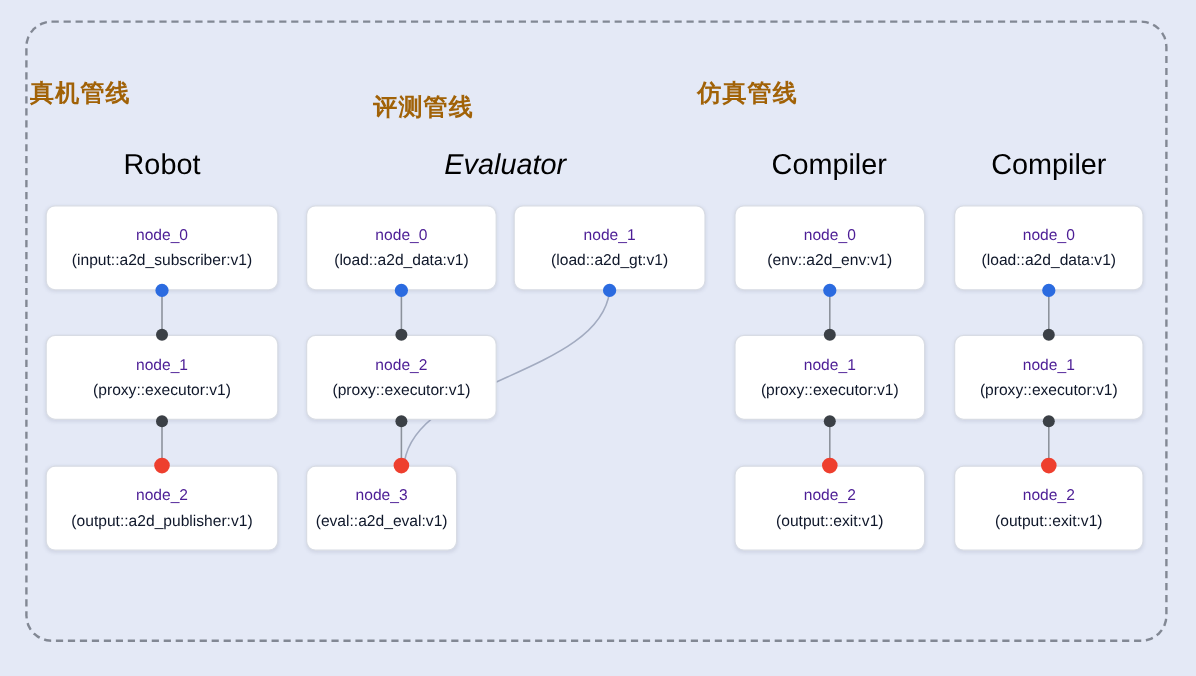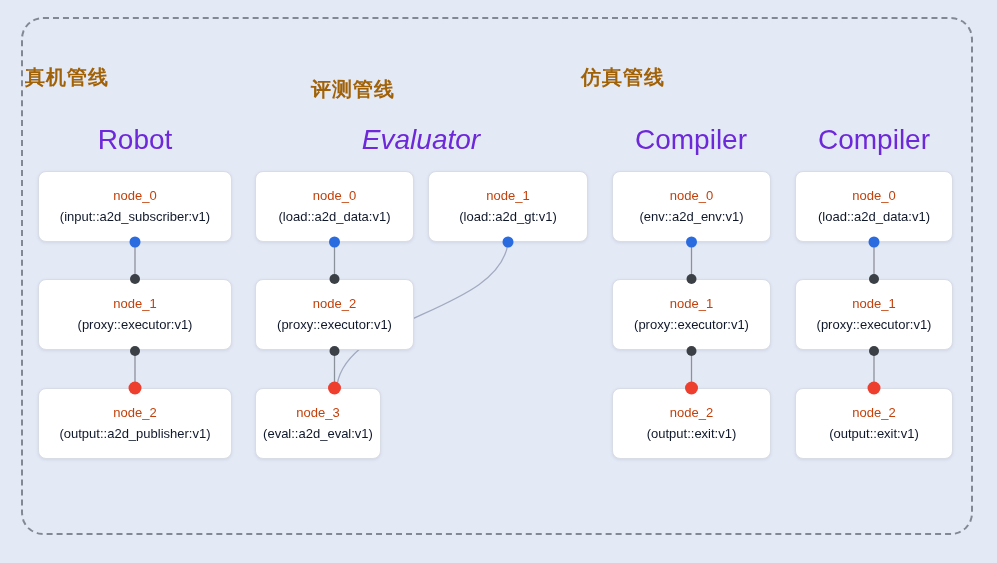--- a/index.html
+++ b/index.html
@@ -22,42 +22,42 @@
     text-align:left;
     font-size:20px;
     font-weight:700;
     color:#a16207;
     letter-spacing:1px;
   }
   .col-sub{
     position:absolute;
     width:220px;
     text-align:center;
-    font-size:28px;
+    font-size:24px;
     font-weight:400;
-    color:#6d28d9;
+    color:#000000;
   }
   .node{
     position:absolute;
     height:71px;
     background:#ffffff;
     border:1px solid #d8dce4;
     border-radius:8px;
     box-shadow:0 1px 3px rgba(100,110,140,0.15);
     display:flex;
     flex-direction:column;
     align-items:center;
     justify-content:center;
     gap:3px;
     z-index:2;
     box-sizing:border-box;
   }
   .node-title{
     font-size:13px;
-    color:#c2410c;
+    color:#4c1d95;
     line-height:1.35;
   }
   .node-type{
     font-size:13px;
     color:#0f172a;
     line-height:1.35;
   }
   svg.layer{
     position:absolute;
     left:0;top:0;

